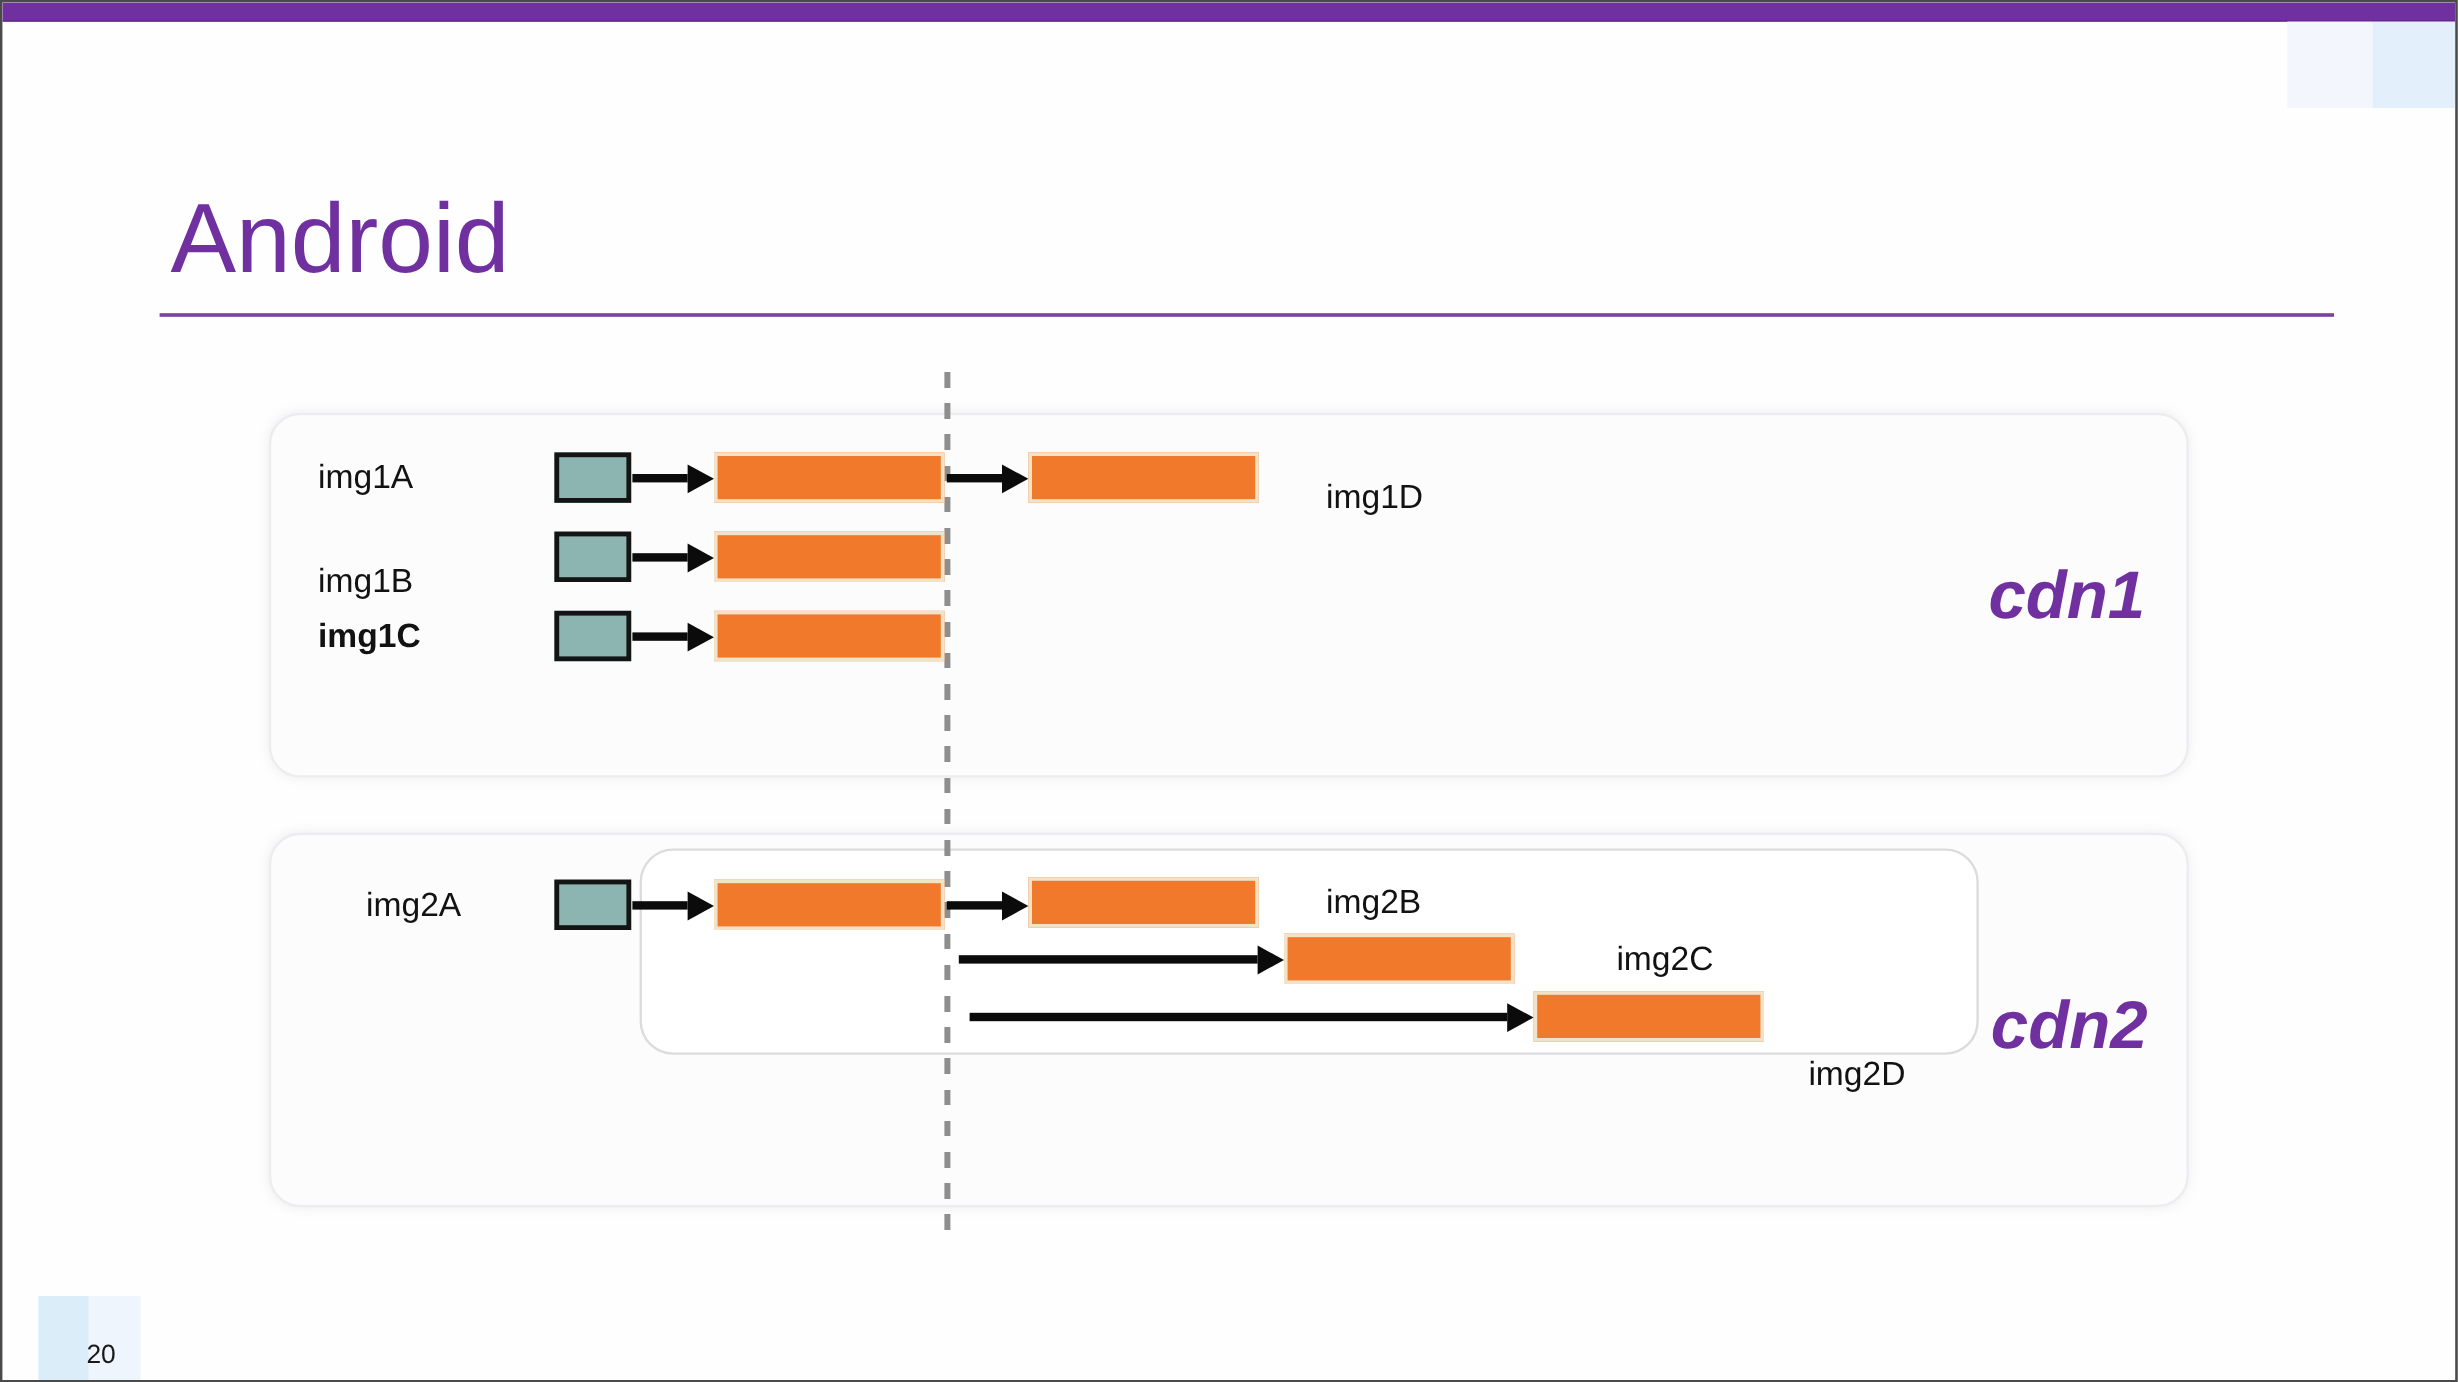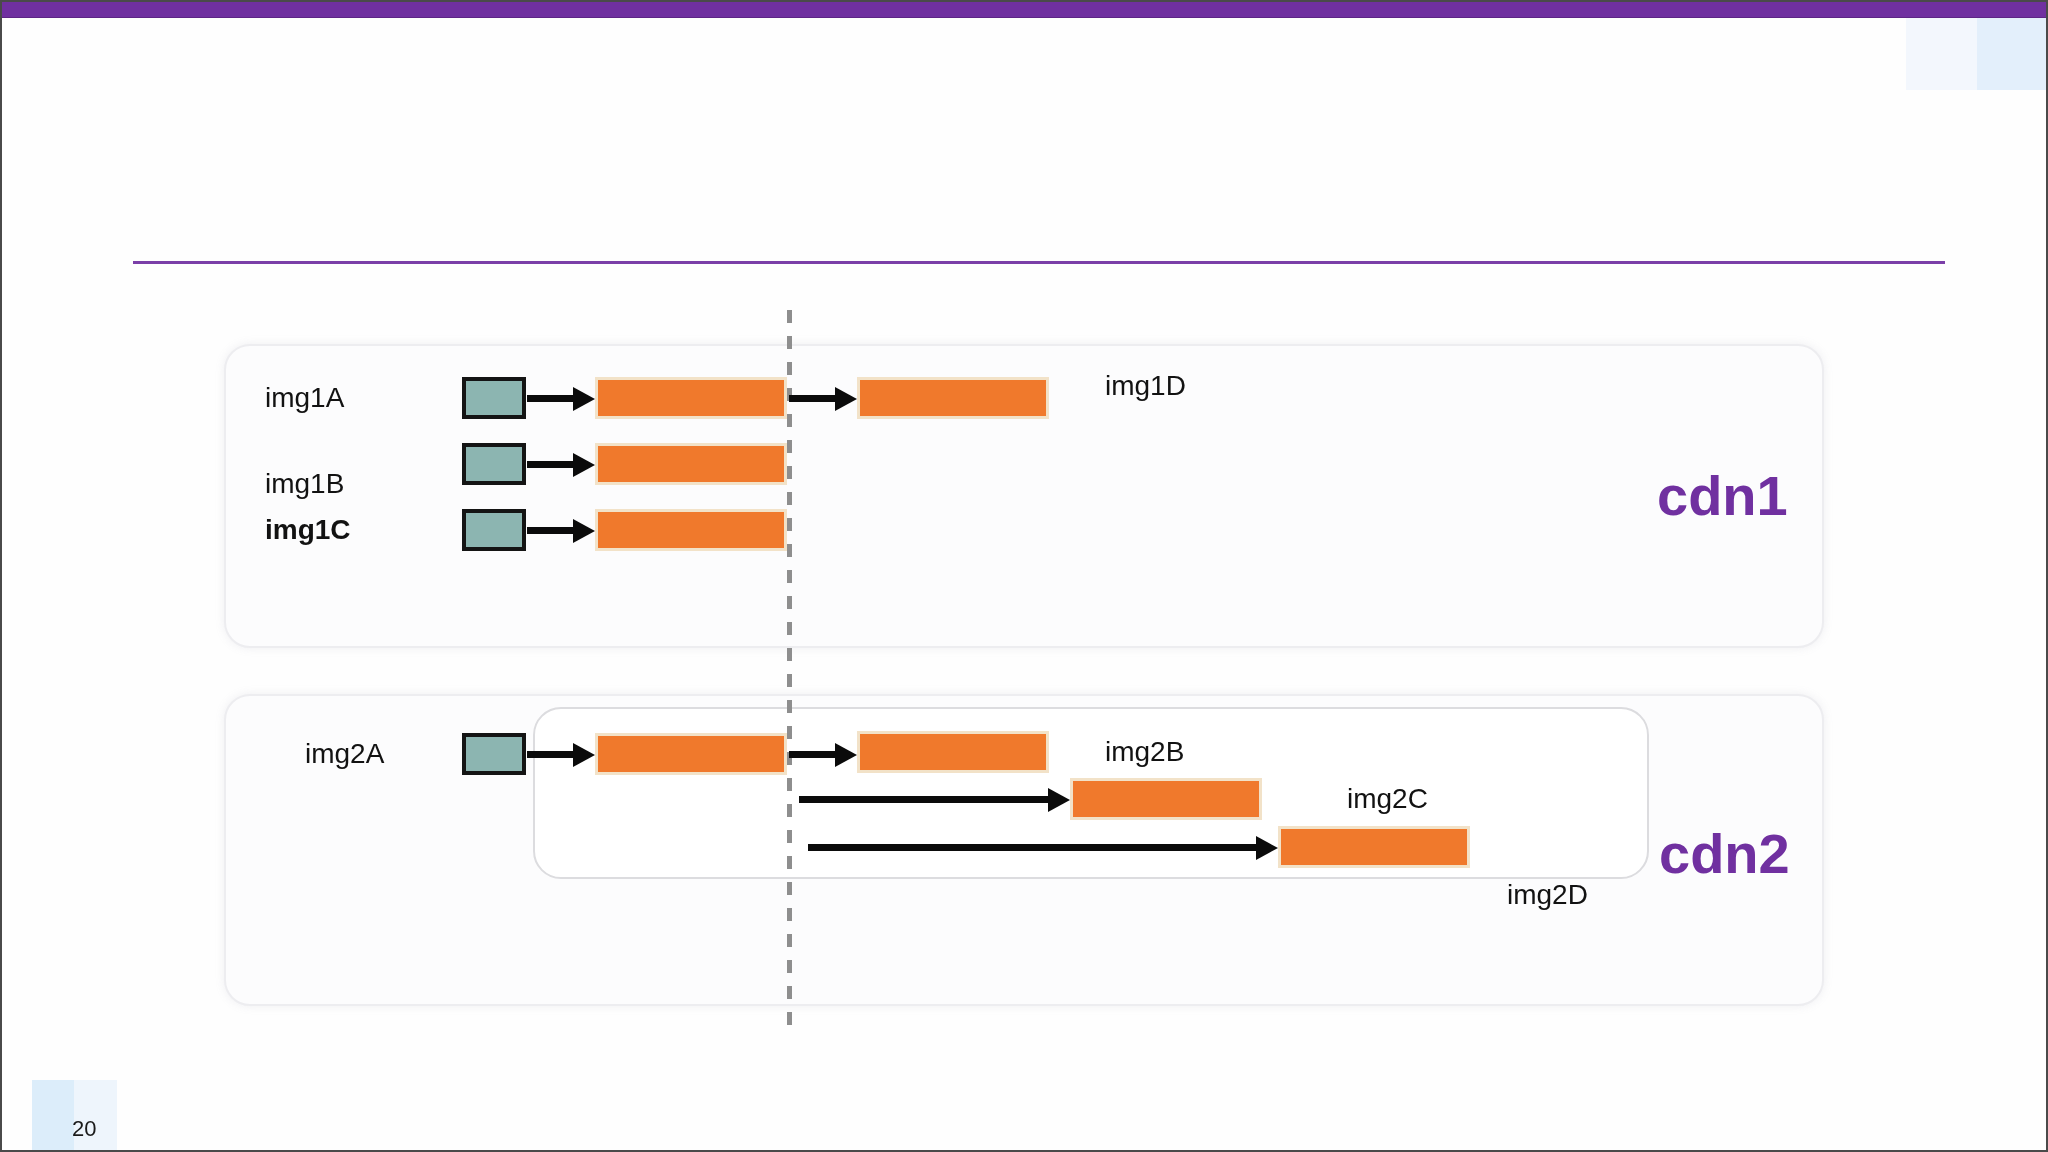--- a/index.html
+++ b/index.html
@@ -84,20 +84,21 @@
     z-index: 4;
   }
   .cdn-lbl {
     position: absolute;
     font-size: 56px;
     font-weight: 700;
     line-height: 64px;
     color: #7030a0;
     white-space: nowrap;
     z-index: 4;
+    font-style: italic;
   }
   .src-box {
     position: absolute;
     width: 64px; height: 42px;
     background: #8cb5b1;
     border: 4px solid #141414;
     box-sizing: border-box;
     z-index: 4;
   }
   .img-box {
@@ -130,35 +131,36 @@
 
 <div class="slide">
 
   <div class="top-bar"></div>
   <div class="corner-sq sq-tr-faint"></div>
   <div class="corner-sq sq-tr-blue"></div>
   <div class="corner-sq sq-bl-blue"></div>
   <div class="corner-sq sq-bl-faint"></div>
   <div class="page-number">20</div>
 
+  <h1 class="title">Android</h1>
   <div class="title-rule"></div>
 
   <div class="panel panel-cdn1"></div>
   <div class="panel panel-cdn2"></div>
   <div class="inner-rect"></div>
 
   <div class="dashed-line"></div>
 
   <div class="lbl" style="left:263px; top:372px;">img1A</div>
   <div class="src-box" style="left:460px; top:375px;"></div>
   <div class="arrow" style="left:525px; top:393px; width:46px;"></div>
   <div class="img-box" style="left:593px; top:375px;"></div>
   <div class="arrow" style="left:787px; top:393px; width:46px;"></div>
   <div class="img-box" style="left:855px; top:375px;"></div>
-  <div class="lbl" style="left:1103px; top:360px;">img1D</div>
+  <div class="lbl" style="left:1103px; top:388px;">img1D</div>
 
   <div class="lbl" style="left:263px; top:458px;">img1B</div>
   <div class="src-box" style="left:460px; top:441px;"></div>
   <div class="arrow" style="left:525px; top:459px; width:46px;"></div>
   <div class="img-box" style="left:593px; top:441px;"></div>
 
   <div class="lbl" style="left:263px; top:504px;font-weight:bold;">img1C</div>
   <div class="src-box" style="left:460px; top:507px;"></div>
   <div class="arrow" style="left:525px; top:525px; width:46px;"></div>
   <div class="img-box" style="left:593px; top:507px;"></div>

